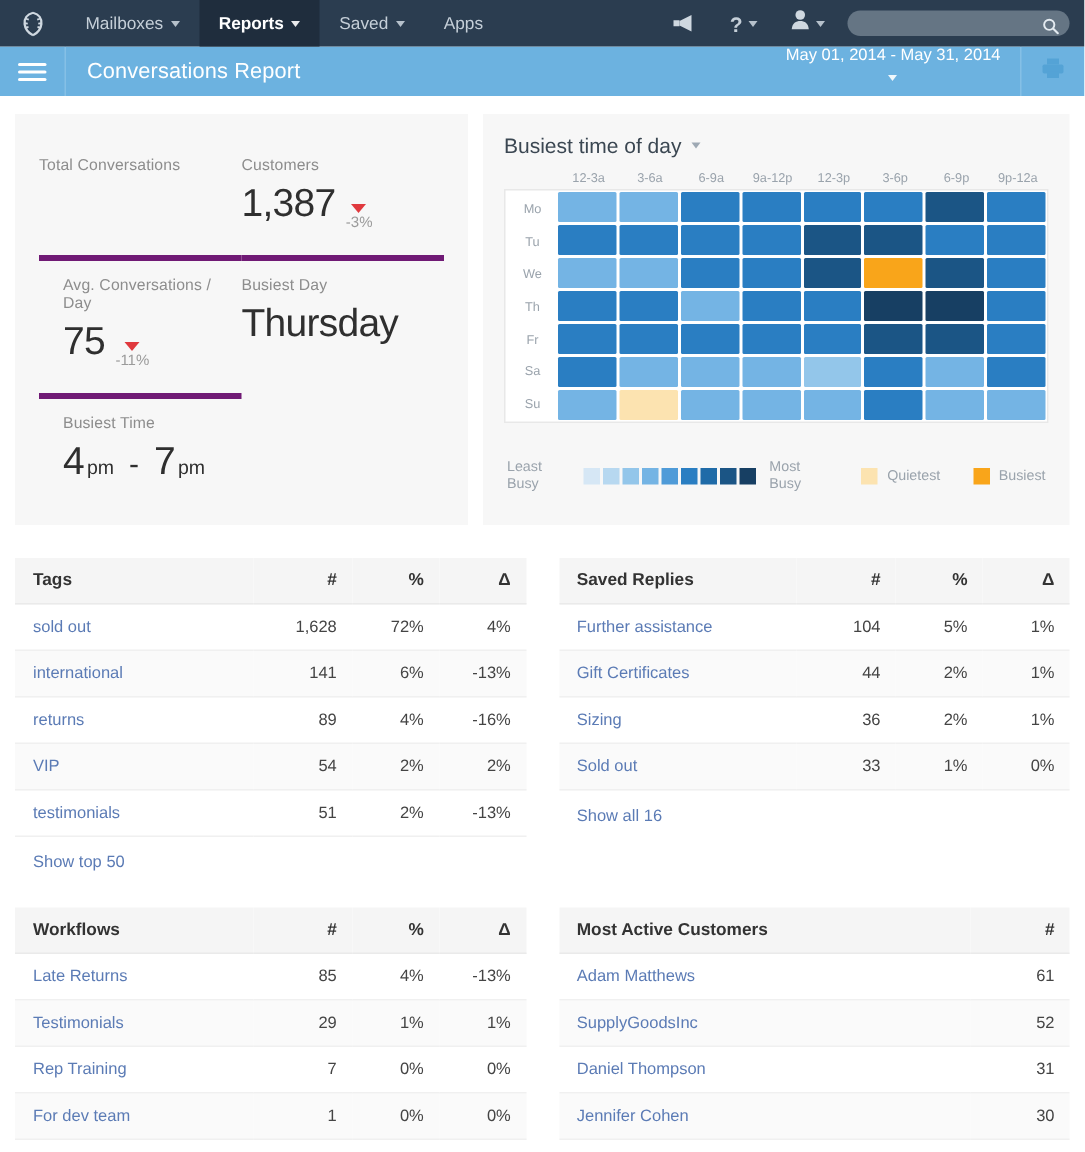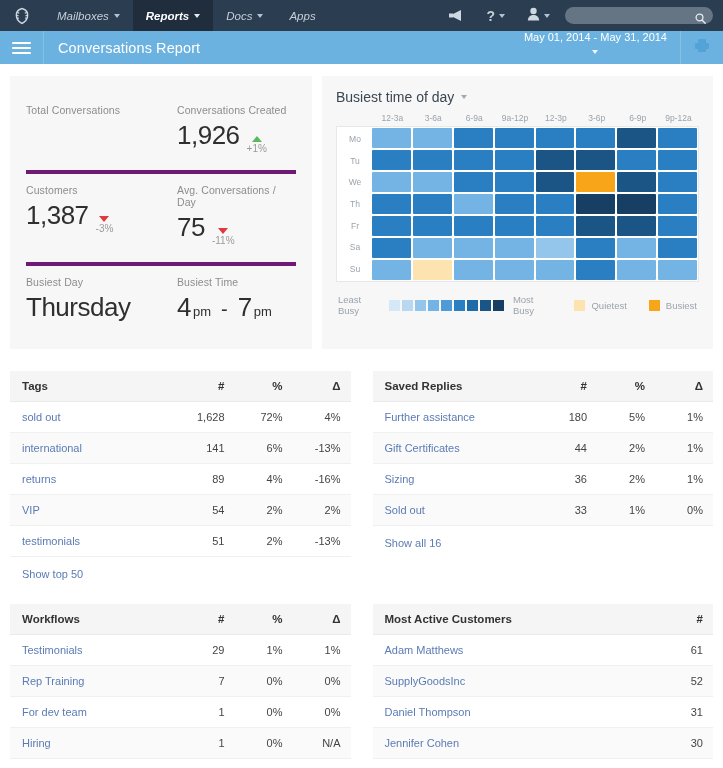--- a/index.html
+++ b/index.html
@@ -24,21 +24,20 @@
   .logo { width: 18px; height: 18px; position: relative; }
   .logo svg { display: block; }
   .nav-items { display: flex; align-items: stretch; }
   .nav-item {
     display: flex; align-items: center; gap: 5px;
     padding: 0 13px;
     color: #c5cfd8;
     font-size: 11.5px;
     cursor: pointer;
     white-space: nowrap;
-    font-style: italic;
   }
   .nav-item.active { background: #1f2d3d; color: #ffffff; font-weight: bold; }
   .caret-d {
     width: 0; height: 0;
     border-left: 3.5px solid transparent;
     border-right: 3.5px solid transparent;
     border-top: 4px solid currentColor;
     display: inline-block;
     opacity: .9;
   }
@@ -155,21 +154,21 @@
   .heat-body { display: flex; background: #fff; border: 1px solid #e8e8e8; padding: 1px; }
   .heat-rowlabels { width: 34px; display: flex; flex-direction: column; }
   .heat-rowlabel {
     flex: 1; display: flex; align-items: center; justify-content: center;
     font-size: 8.5px; color: #9aa3ac;
   }
   .heat-grid { flex: 1; display: flex; flex-direction: column; gap: 2px; }
   .heat-row { display: flex; gap: 2px; height: 20px; }
   .heat-cell { flex: 1; border-radius: 1px; }
   .heat-legend {
-    display: flex; align-items: center; margin-top: 12px; padding: 0 2px;
+    display: flex; align-items: center; margin-top: 24px; padding: 0 2px;
   }
   .legend-label { font-size: 9.5px; color: #9aa3ac; }
   .legend-swatches { display: flex; gap: 2px; margin: 0 9px; }
   .legend-swatches i { width: 11px; height: 11px; display: block; }
   .legend-special { display: flex; align-items: center; gap: 6px; margin-left: 22px; }
   .legend-special i { width: 11px; height: 11px; display: block; }
 
   
   .tables-wrap { padding: 12px 10px 0 10px; }
   .table-row-pair { display: flex; gap: 22px; }
@@ -223,21 +222,21 @@
   <div class="nav-items">
     <div class="nav-item">
       <span>Mailboxes</span>
       <i class="caret-d"></i>
     </div>
     <div class="nav-item active">
       <span>Reports</span>
       <i class="caret-d"></i>
     </div>
     <div class="nav-item">
-      <span>Docs</span>
+      <span>Saved</span>
       <i class="caret-d"></i>
     </div>
     <div class="nav-item">
       <span>Apps</span>
     </div>
   </div>
   <div class="nav-right">
     <div class="nav-icon-btn">
       <span>
         <svg class="megaphone" width="16" height="13" viewBox="0 0 16 13">
@@ -299,30 +298,20 @@
 
   <div class="top-section">
 
     <div class="stats-panel">
       <div class="stats-grid">
 
         <div class="stat-cell col1 sep-b">
           <div class="stat-label">Total Conversations</div>
         </div>
 
-        <div class="stat-cell col2 sep-b">
-          <div class="stat-label">Conversations Created</div>
-          <div class="stat-row">
-            <span class="stat-value">1,926</span>
-            <span class="delta">
-              <i class="tri up"></i>
-              <span class="delta-text">+1%</span>
-            </span>
-          </div>
-        </div>
 
         <div class="stat-cell col1 sep-b">
           <div class="stat-label">Customers</div>
           <div class="stat-row">
             <span class="stat-value">1,387</span>
             <span class="delta">
               <i class="tri down"></i>
               <span class="delta-text">-3%</span>
             </span>
           </div>
@@ -540,21 +529,21 @@
               <tr>
             <th class="first">Saved Replies</th>
             <th class="col-num">#</th>
             <th class="col-pct">%</th>
             <th class="col-dlt">Δ</th>
           </tr>
             </thead>
           <tbody id="tb-saved">
               <tr>
                 <td class="first"><a>Further assistance</a></td>
-                <td class="col-num">180</td>
+                <td class="col-num">104</td>
                 <td class="col-pct">5%</td>
                 <td class="col-dlt pos">1%</td>
               </tr>
               <tr>
                 <td class="first"><a>Gift Certificates</a></td>
                 <td class="col-num">44</td>
                 <td class="col-pct">2%</td>
                 <td class="col-dlt pos">1%</td>
               </tr>
               <tr>
@@ -585,20 +574,26 @@
           <thead>
               <tr>
             <th class="first">Workflows</th>
             <th class="col-num">#</th>
             <th class="col-pct">%</th>
             <th class="col-dlt">Δ</th>
           </tr>
             </thead>
           <tbody id="tb-workflows">
               <tr>
+                <td class="first"><a>Late Returns</a></td>
+                <td class="col-num">85</td>
+                <td class="col-pct">4%</td>
+                <td class="col-dlt neg">-13%</td>
+              </tr>
+              <tr>
                 <td class="first"><a>Testimonials</a></td>
                 <td class="col-num">29</td>
                 <td class="col-pct">1%</td>
                 <td class="col-dlt pos">1%</td>
               </tr>
               <tr>
                 <td class="first"><a>Rep Training</a></td>
                 <td class="col-num">7</td>
                 <td class="col-pct">0%</td>
                 <td class="col-dlt pos">0%</td>

